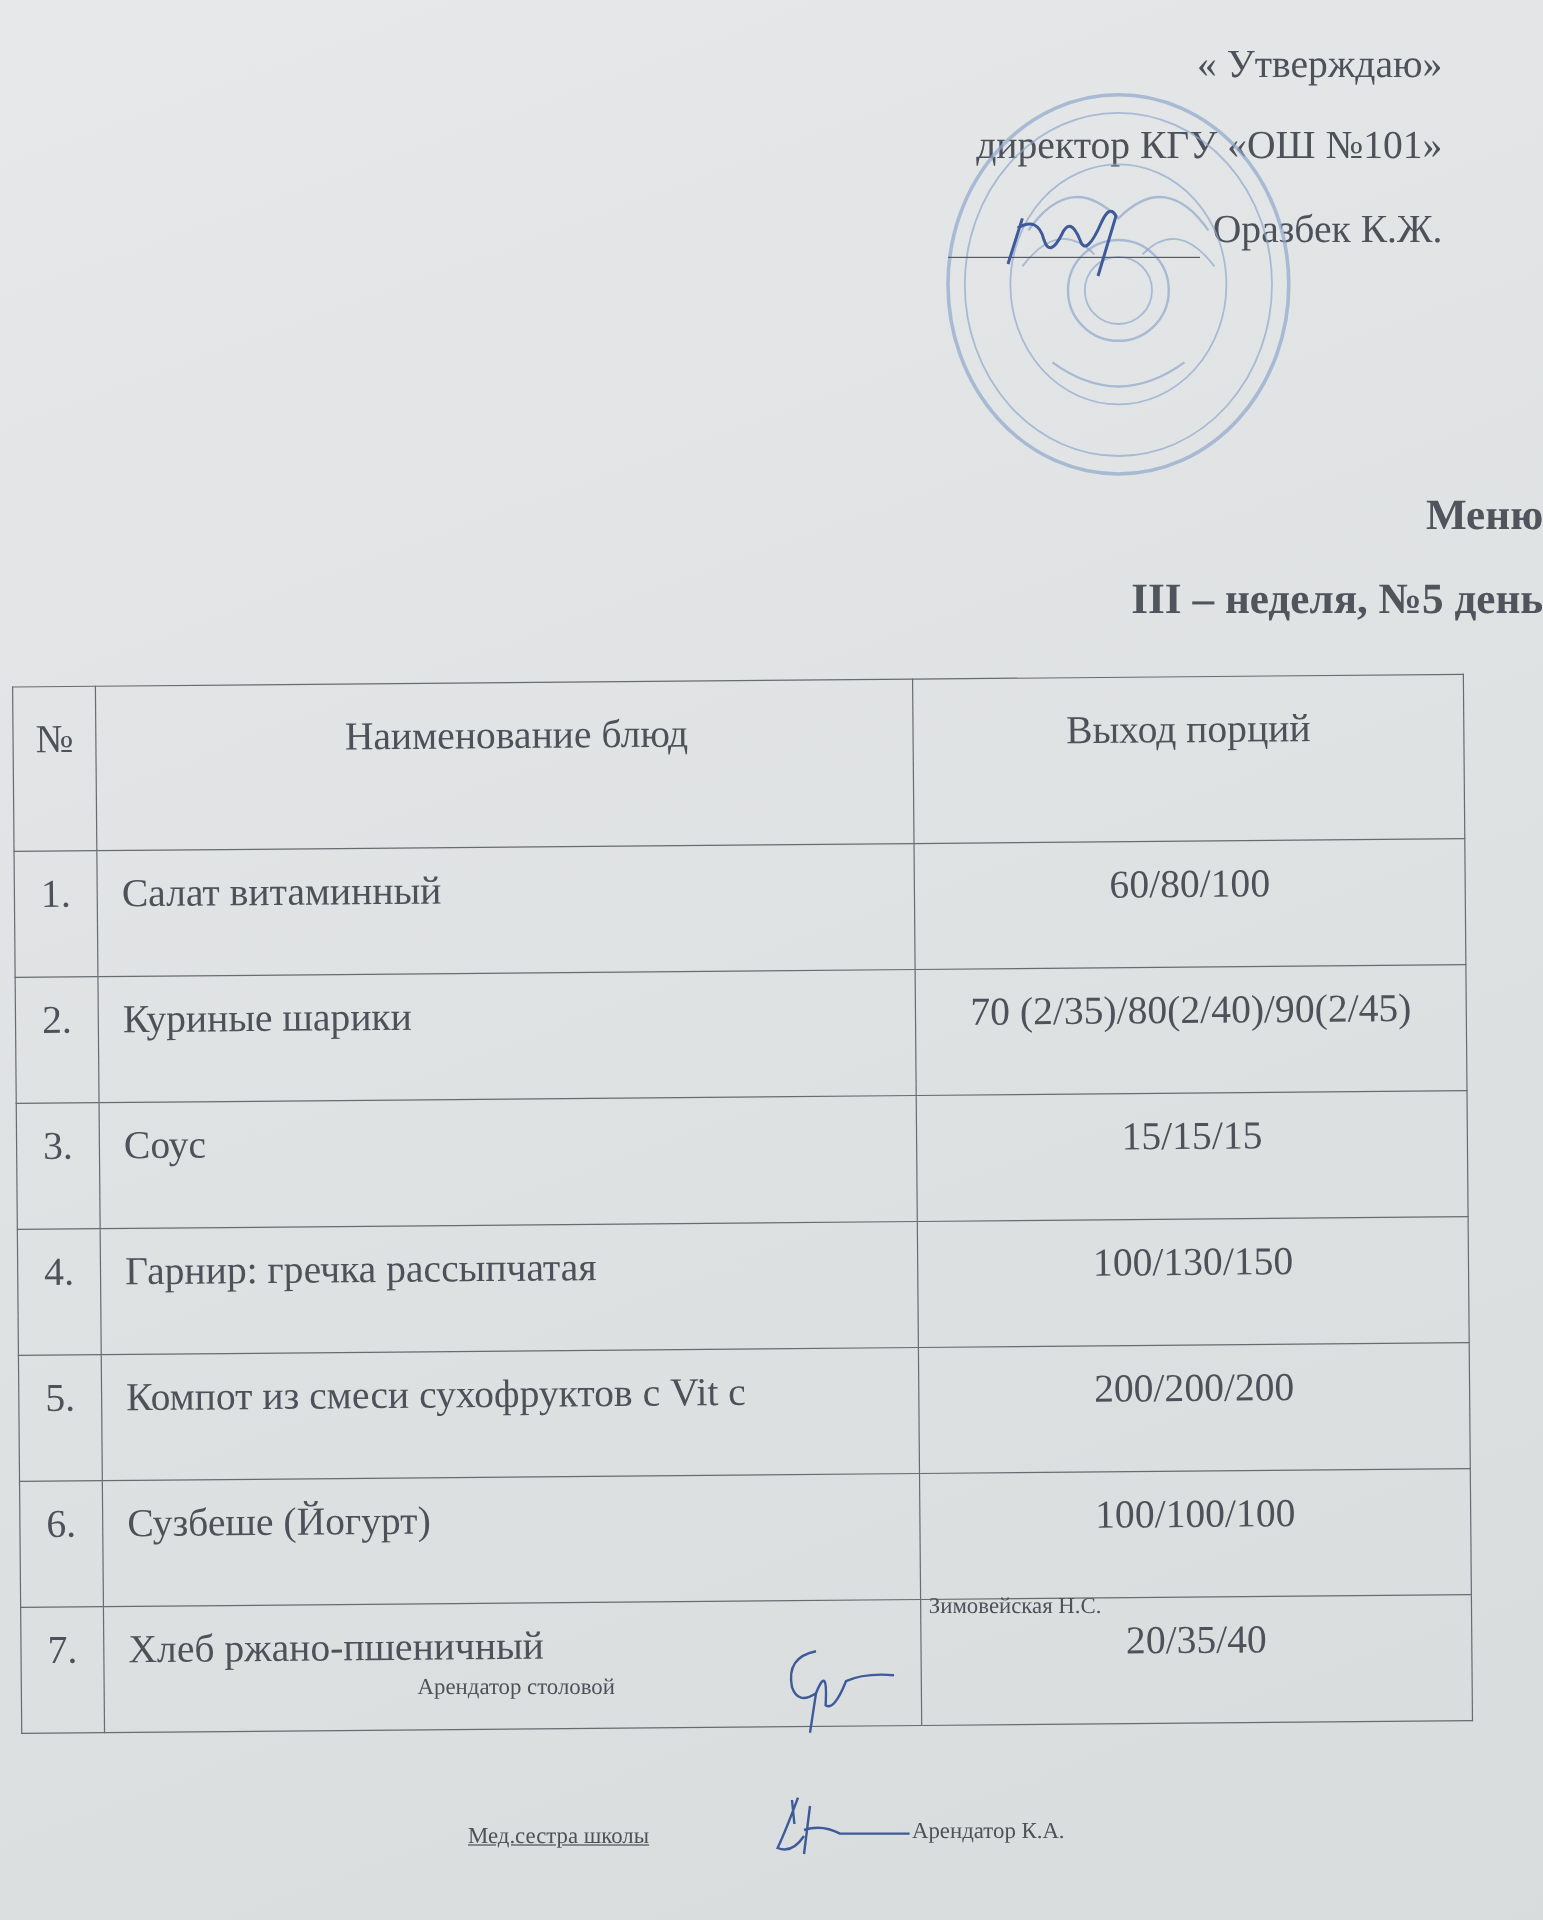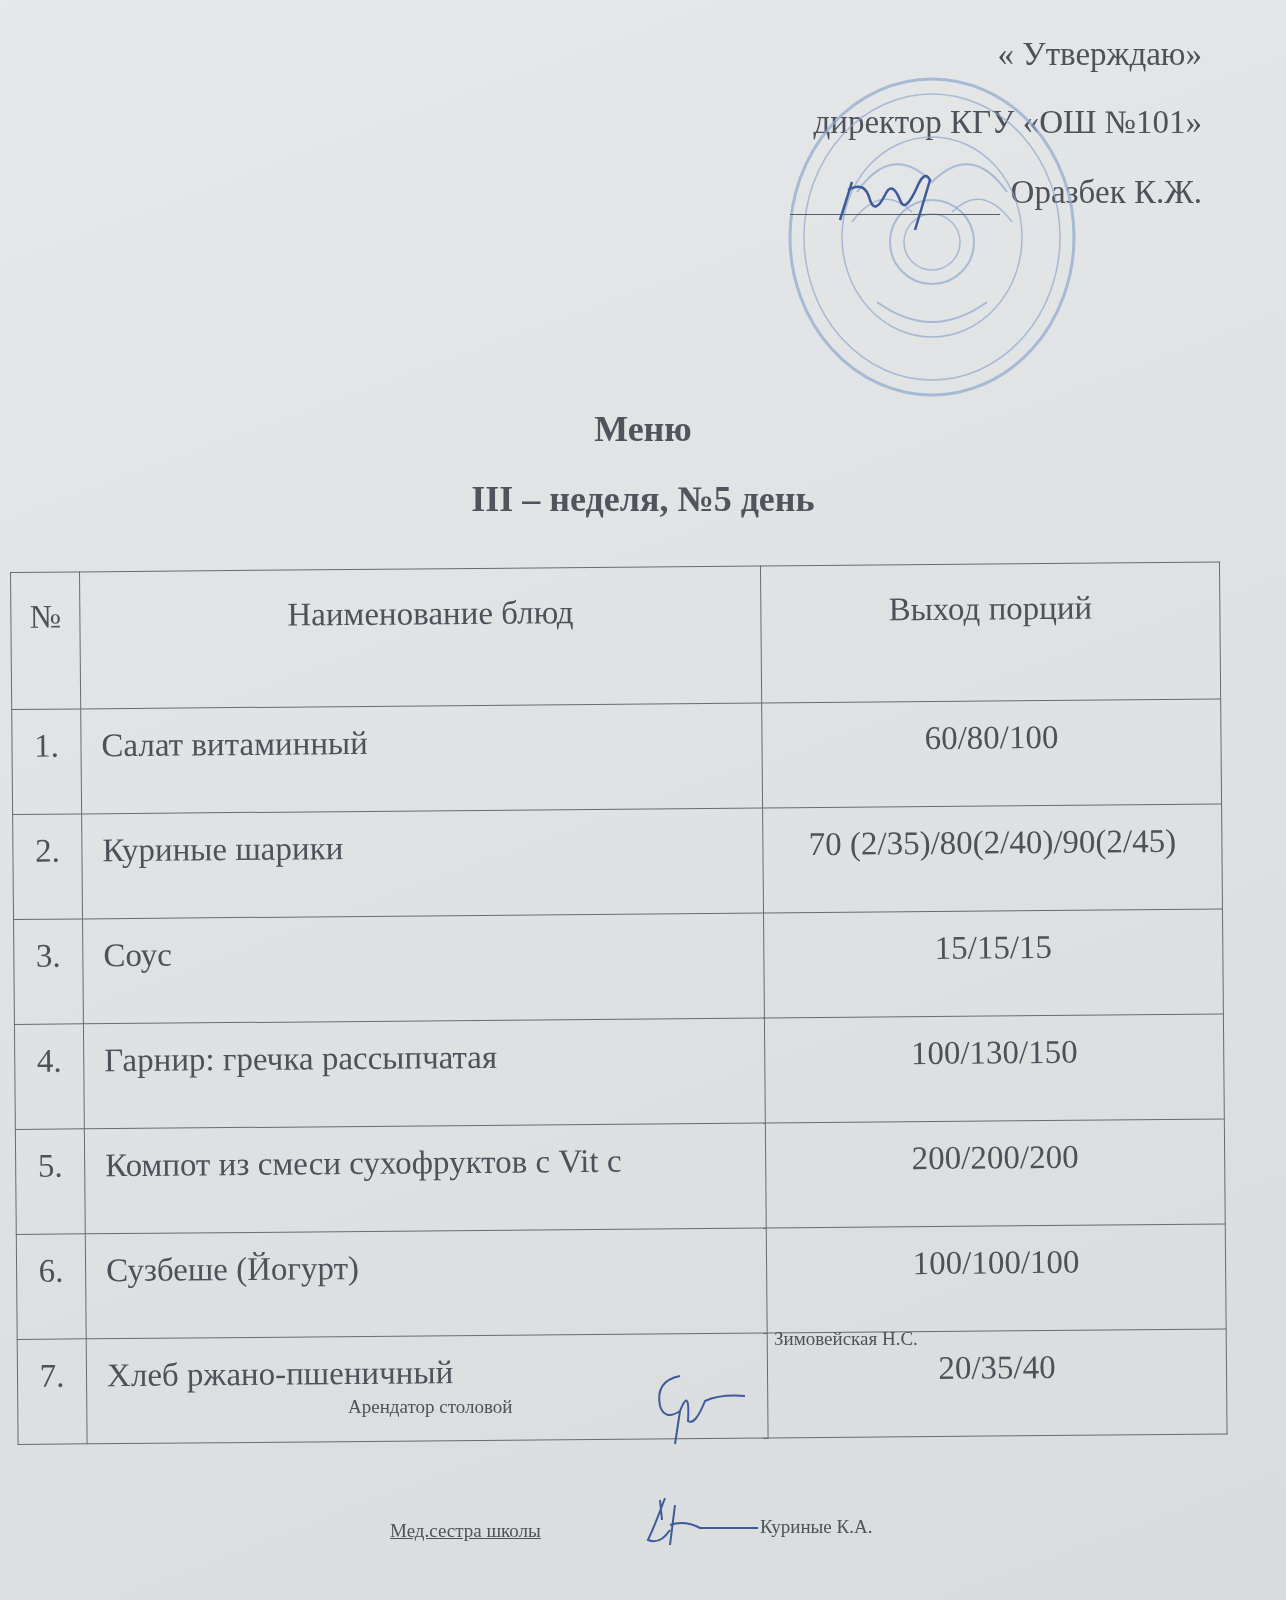--- a/index.html
+++ b/index.html
@@ -10,21 +10,21 @@
     color: #4d5159;
     position: relative;
   }
   .approve { position: absolute; right: 84px; top: 34px; text-align: right; font-size: 33px; line-height: 1; }
   .approve .line { position: absolute; right: 0; white-space: nowrap; }
   .approve .l1 { top: 4px; }
   .approve .l2 { top: 72px; }
   .approve .l3 { top: 142px; margin-left: 10px; }
   .sig-line { position: absolute; left: 790px; top: 214px; width: 210px; height: 0; border-top: 1.5px solid #555a63; }
   .stamp { position: absolute; left: 782px; top: 72px; width: 300px; height: 330px; }
-  .title { position: absolute; left: 0; width: 1286px; text-align: center; font-weight: bold; font-size: 36px; color: #50545c; }
+  .title { position: absolute; left: 0; width: 1286px; text-align: right; font-weight: bold; font-size: 36px; color: #50545c; }
   .title.t1 { top: 408px; }
   .title.t2 { top: 478px; }
   .menu-table {
     position: absolute; left: 10px; top: 572px; width: 1210px;
     border-collapse: collapse; font-size: 33px;
     transform: rotate(-0.5deg); transform-origin: 0 0;
   }
   .menu-table td, .menu-table th {
     border: 1.5px solid #676b72; padding: 0; vertical-align: top; font-weight: normal;
   }
@@ -123,14 +123,14 @@
   <span class="sign sign1-role">Арендатор столовой</span>
   <svg class="sig-svg" style="left:650px; top:1366px;" width="100" height="80">
     <path d="M30 10 Q5 15 10 40 Q15 55 30 45 L25 78 M30 45 Q40 20 38 55 Q45 60 55 35 Q70 28 95 30" fill="none" stroke="#3e5a9a" stroke-width="2"></path>
   </svg>
   <span class="sign sign1-name">Зимовейская Н.С.</span>
 
   <span class="sign sign2-role">Мед.сестра школы</span>
   <svg class="sig-svg" style="left:640px; top:1490px;" width="120" height="60">
     <path d="M20 10 L22 30 M25 8 Q15 35 8 50 Q20 55 30 40 M35 15 L30 55 M30 35 Q45 30 60 38 L118 38" fill="none" stroke="#3e5a9a" stroke-width="2"></path>
   </svg>
-  <span class="sign sign2-name">Куриные К.А.</span>
+  <span class="sign sign2-name">Арендатор К.А.</span>
 </div>
 
 </body></html>

